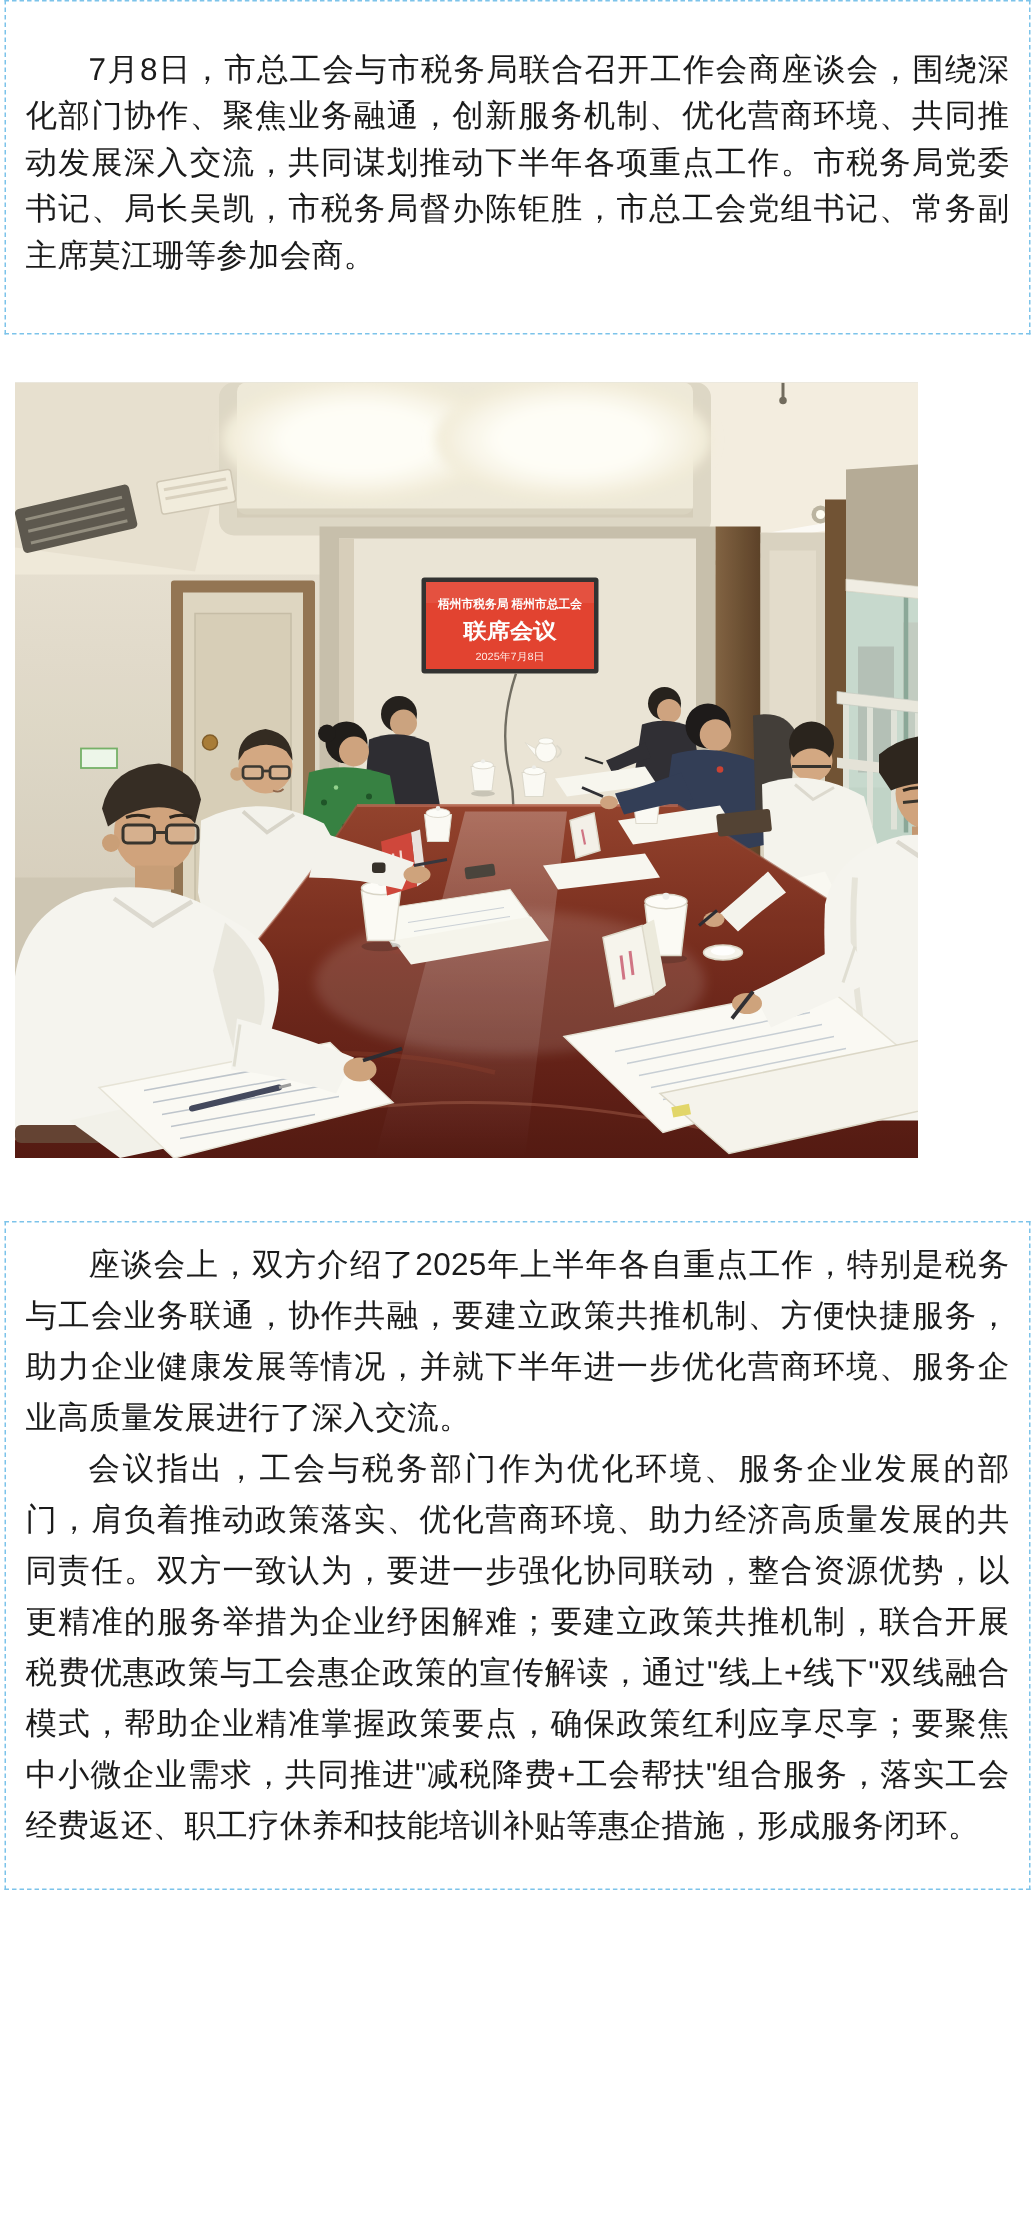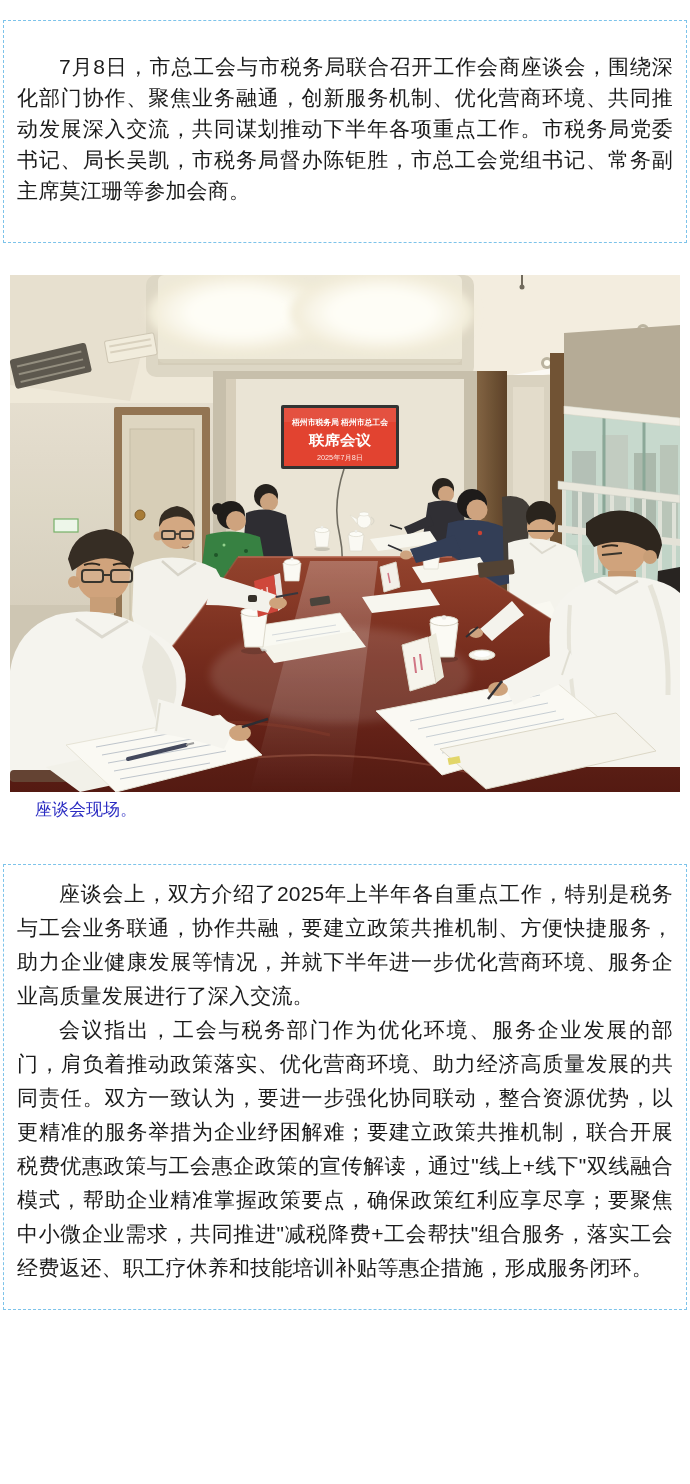--- a/index.html
+++ b/index.html
@@ -1,24 +1,24 @@
 <!DOCTYPE html>
 <html><head>
 <meta charset="utf-8">
 <style>
   html,body{margin:0;padding:0;background:#ffffff;}
   body{width:690px;font-family:"Liberation Sans","DejaVu Sans",sans-serif;color:#191919;}
   .box{border:1px dashed #7cc3ea;margin:0 3px;background:#fff;box-sizing:border-box;}
-  .box1{margin-top:20px;padding:30px 13px 36px;}
+  .box1{margin-top:0;padding:30px 13px 36px;}
   .box2{margin-top:42px;padding:12px 13px 24px;}
   .box p{margin:0;font-size:21px;color:#1b1b1b;text-indent:2em;text-align:justify;
          font-weight:500;letter-spacing:.2px;}
   .box1 p{line-height:31px;}
   .box2 p{line-height:34px;}
-  .photo-wrap{margin:32px 10px 0;width:670px;height:517px;overflow:hidden;background:#d8d1c1;}
+  .photo-wrap{margin:32px 10px 0;width:602px;height:517px;overflow:hidden;background:#d8d1c1;}
   .photo-wrap svg{display:block;}
   .caption{margin:6px 10px 0 35px;font-size:17px;line-height:24px;color:#2b2cc2;font-weight:500;}
 </style>
 </head>
 <body>
 
 <div class="page">
 
   <section class="box box1">
     <p>7月8日，市总工会与市税务局联合召开工作会商座谈会，围绕深化部门协作、聚焦业务融通，创新服务机制、优化营商环境、共同推动发展深入交流，共同谋划推动下半年各项重点工作。市税务局党委书记、局长吴凯，市税务局督办陈钜胜，市总工会党组书记、常务副主席莫江珊等参加会商。</p>
@@ -332,20 +332,19 @@
         <path d="M556,372 Q514,396 492,406 L504,430 Q540,414 574,398 Z" fill="#f6f5f0"></path>
         <line x1="560" y1="376" x2="552" y2="400" stroke="#e0ded2" stroke-width="2"></line>
         <ellipse cx="488" cy="414" rx="10" ry="7" fill="#cda078"></ellipse>
         <line x1="492" y1="406" x2="478" y2="424" stroke="#26262c" stroke-width="2.5"></line>
       </g>
 
       <rect x="0" y="0" width="670" height="517" fill="#f5e9d8" opacity="0.05"></rect>
     </svg>
   </figure>
 
-  <div class="caption">座谈会现场。</div>
 
   <section class="box box2">
     <p>座谈会上，双方介绍了2025年上半年各自重点工作，特别是税务与工会业务联通，协作共融，要建立政策共推机制、方便快捷服务，助力企业健康发展等情况，并就下半年进一步优化营商环境、服务企业高质量发展进行了深入交流。</p>
     <p>会议指出，工会与税务部门作为优化环境、服务企业发展的部门，肩负着推动政策落实、优化营商环境、助力经济高质量发展的共同责任。双方一致认为，要进一步强化协同联动，整合资源优势，以更精准的服务举措为企业纾困解难；要建立政策共推机制，联合开展税费优惠政策与工会惠企政策的宣传解读，通过"线上+线下"双线融合模式，帮助企业精准掌握政策要点，确保政策红利应享尽享；要聚焦中小微企业需求，共同推进"减税降费+工会帮扶"组合服务，落实工会经费返还、职工疗休养和技能培训补贴等惠企措施，形成服务闭环。</p>
   </section>
 
 </div>
 
 </body></html>

